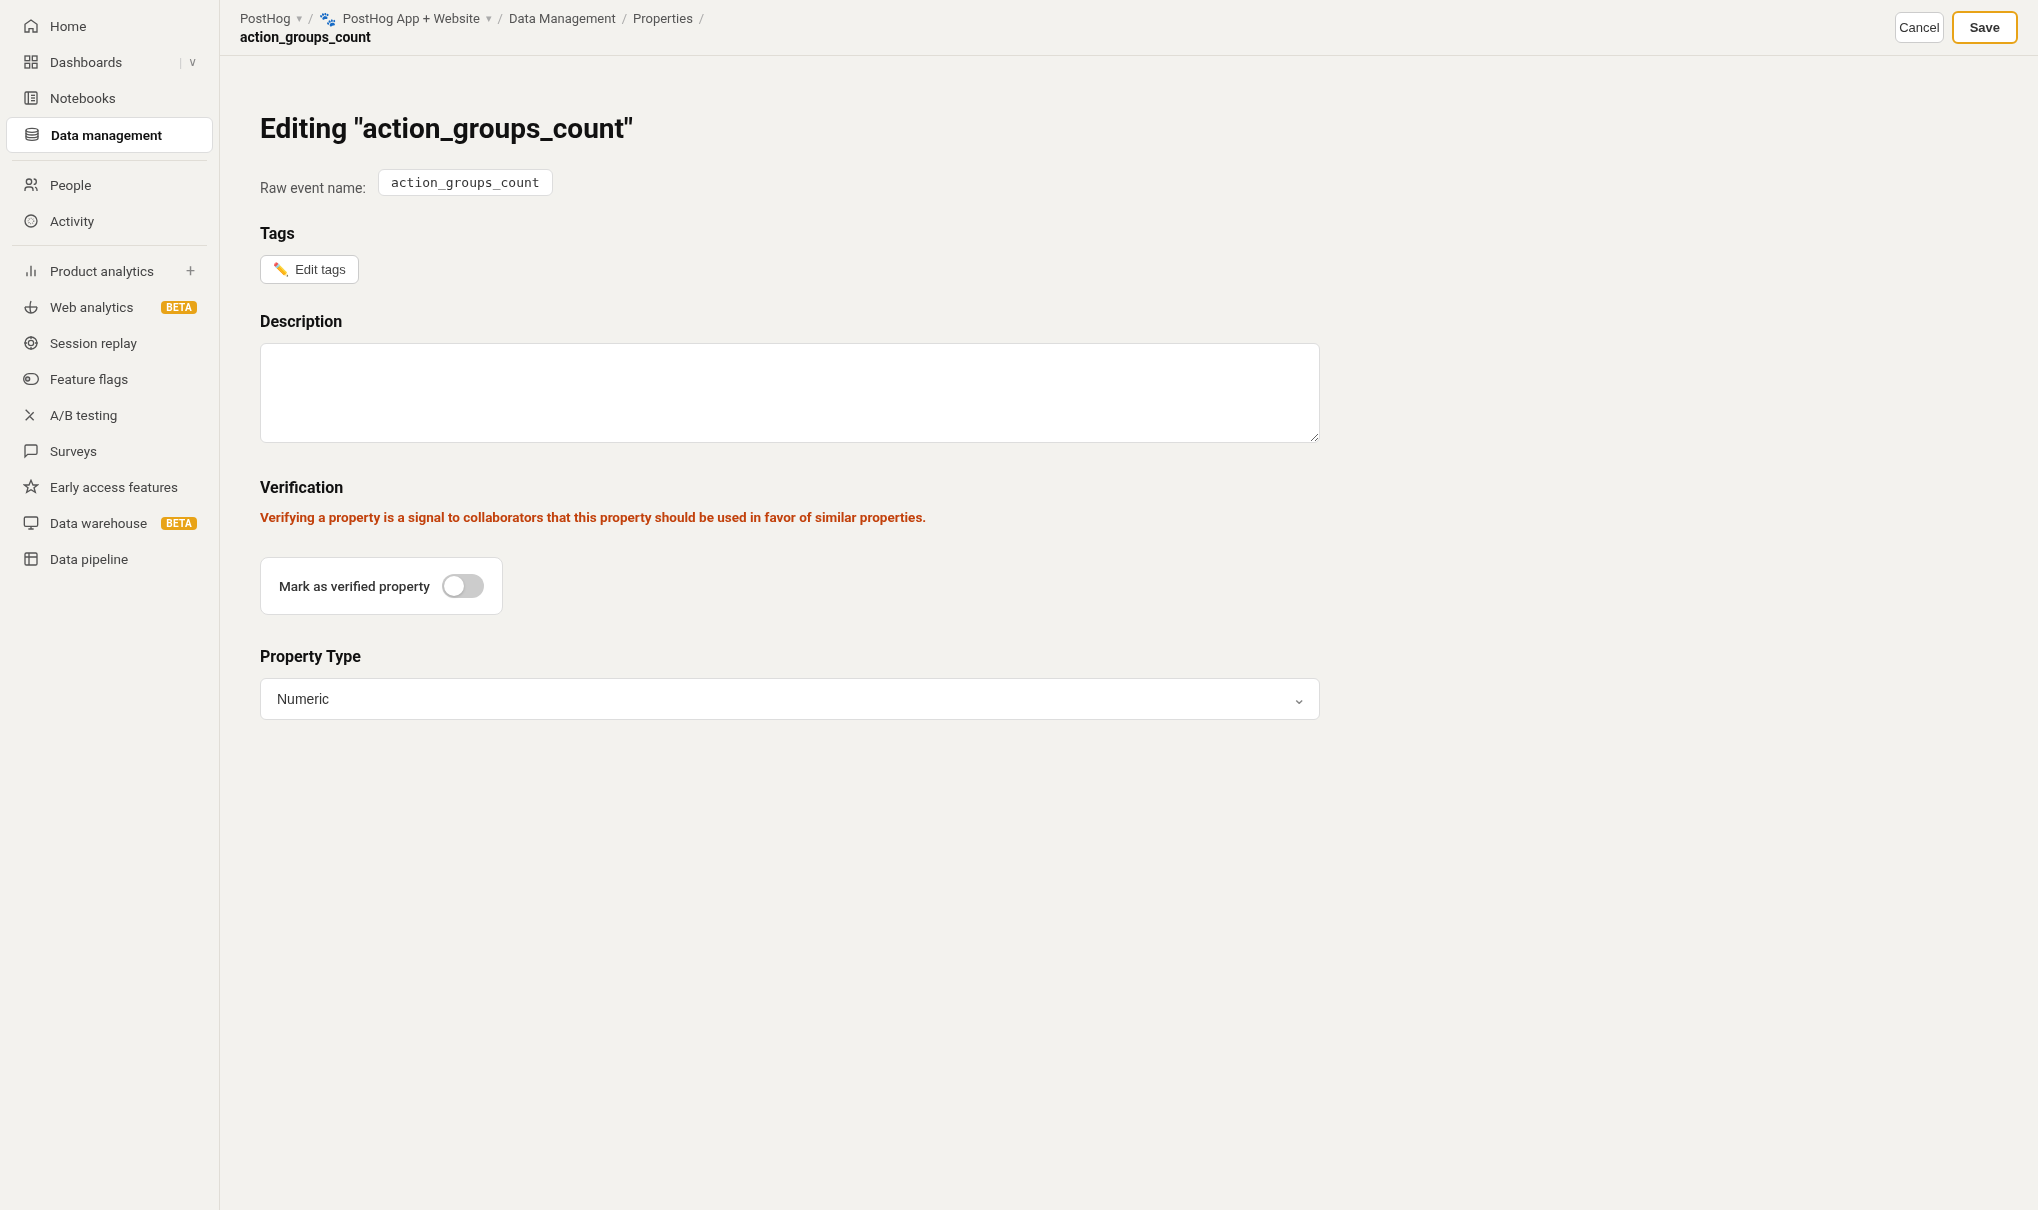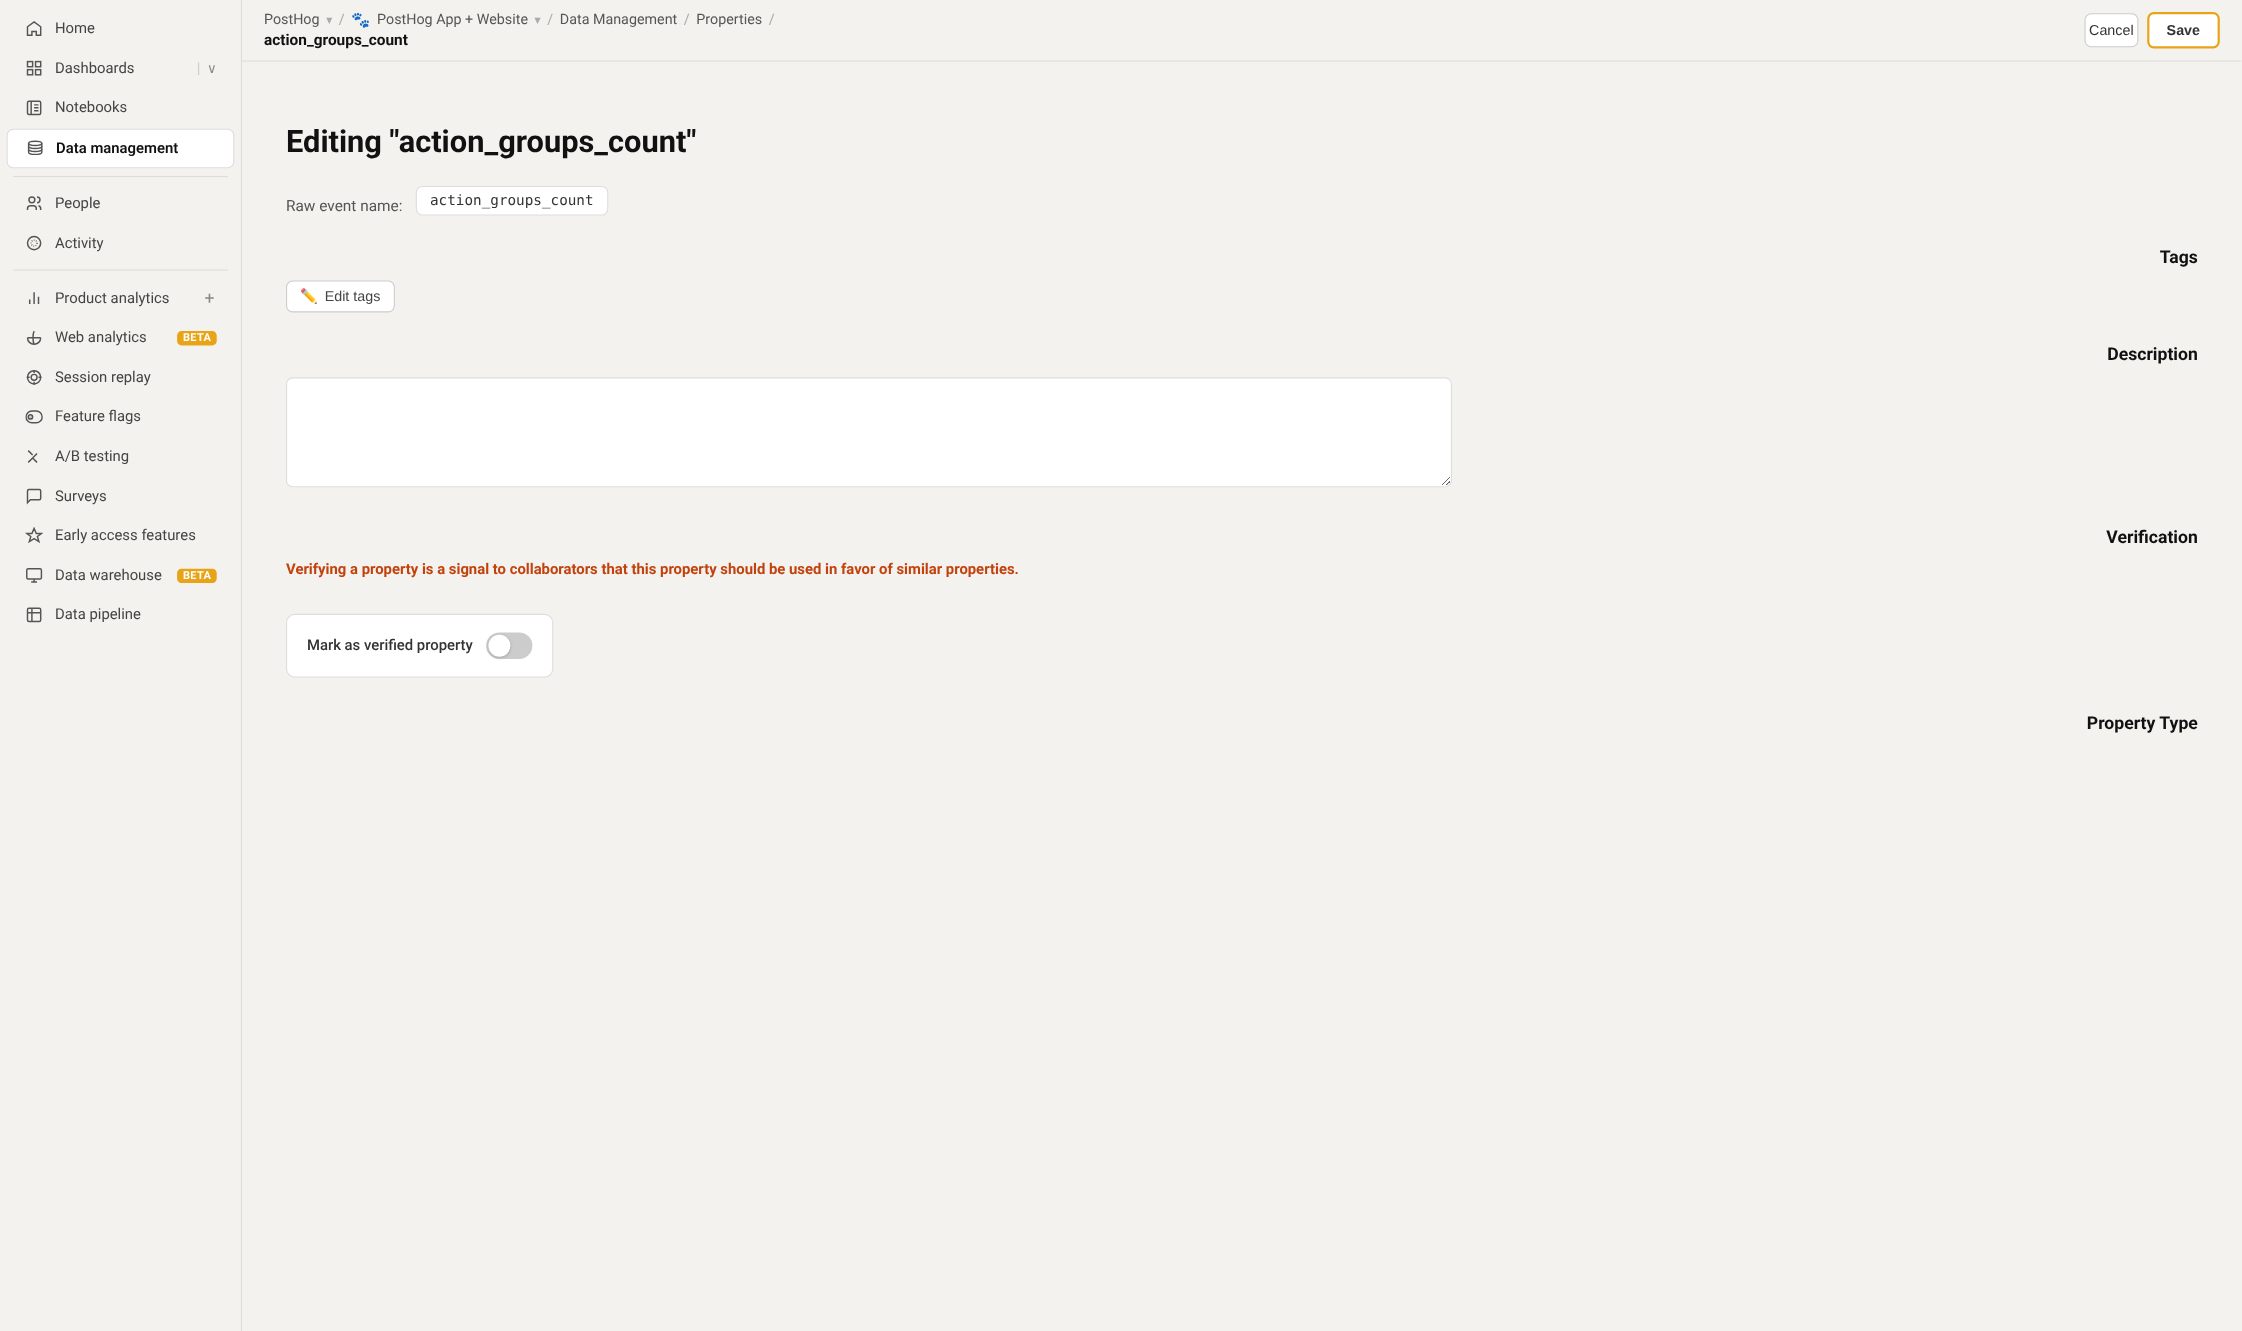--- a/index.html
+++ b/index.html
@@ -218,21 +218,20 @@
       font-size: 13px;
       color: #333;
       font-family: monospace;
     }
 
     .section-title {
       font-size: 16px;
       font-weight: 700;
       color: #111;
       margin-bottom: 12px;
-      text-align: right;
     }
 
     .tags-section {
       margin-bottom: 28px;
     }
 
     .btn-edit-tags {
       display: flex;
       align-items: center;
       gap: 6px;
@@ -590,16 +589,26 @@
         <span>Mark as verified property</span>
         <label class="toggle-switch">
           <input type="checkbox" style="">
           <span class="toggle-track"></span>
         </label>
       </div>
     </div>
 
     <div class="property-type-section">
       <div class="section-title">Property Type</div>
+      <div class="select-wrapper">
+        <select class="property-type-select">
+          <option>Numeric</option>
+          <option>String</option>
+          <option>Boolean</option>
+          <option>DateTime</option>
+          <option>Duration</option>
+          <option>Selector</option>
+        </select>
+      </div>
     </div>
 
   </div>
 </div>
 
 </body></html>

